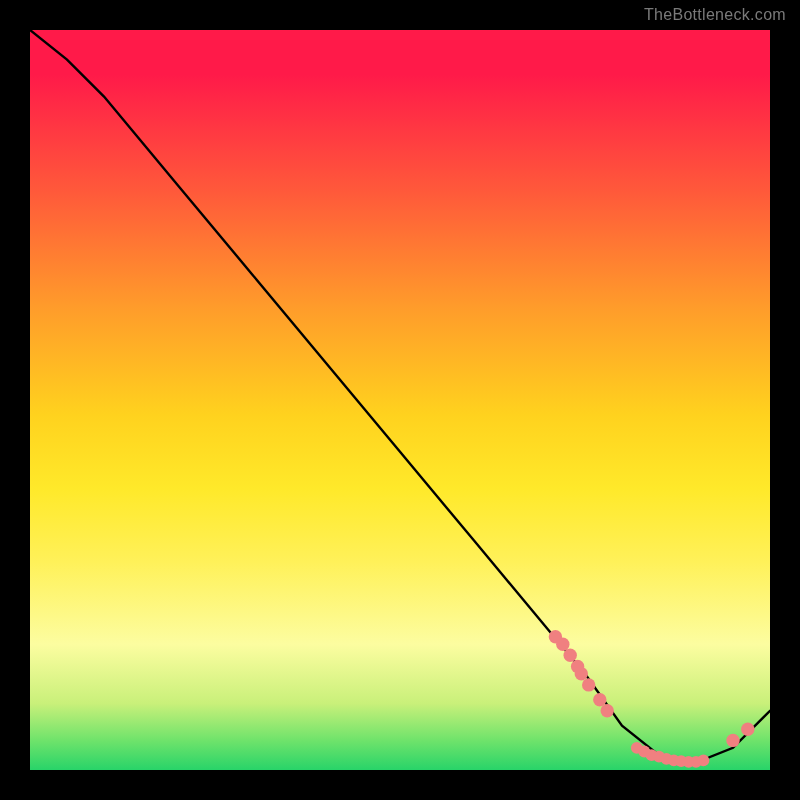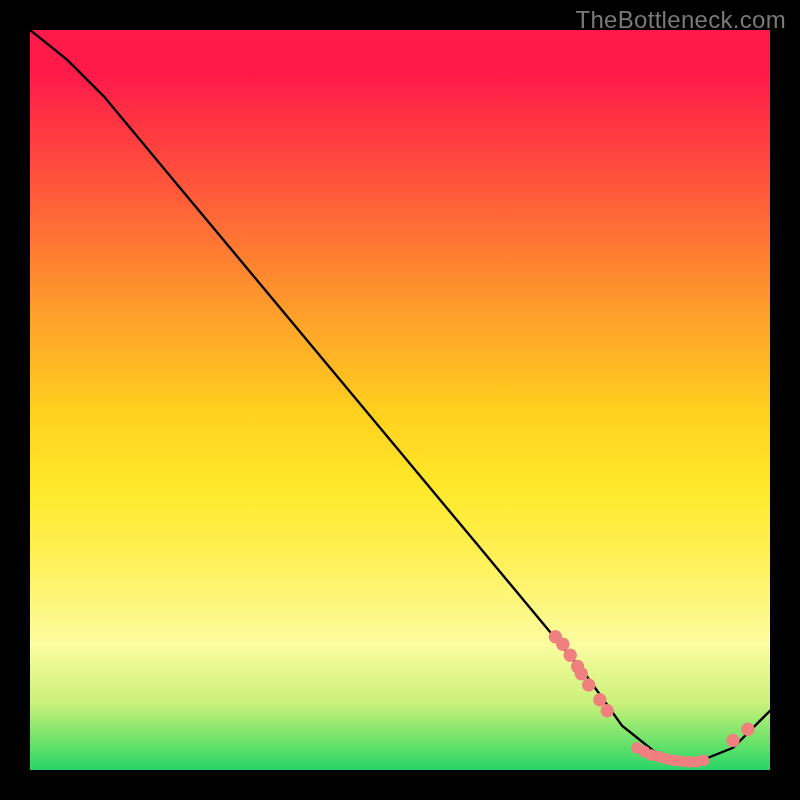--- a/index.html
+++ b/index.html
@@ -15,21 +15,21 @@
     position: relative;
     width: 800px;
     height: 800px;
     background: #000;
   }
   .watermark {
     position: absolute;
     top: 6px;
     right: 14px;
     color: #7a7a7a;
-    font-size: 24px;
+    font-size: 16px;
     letter-spacing: 0.3px;
     z-index: 20;
   }
   .plot {
     position: absolute;
     left: 30px;
     top: 30px;
     width: 740px;
     height: 740px;
   }

